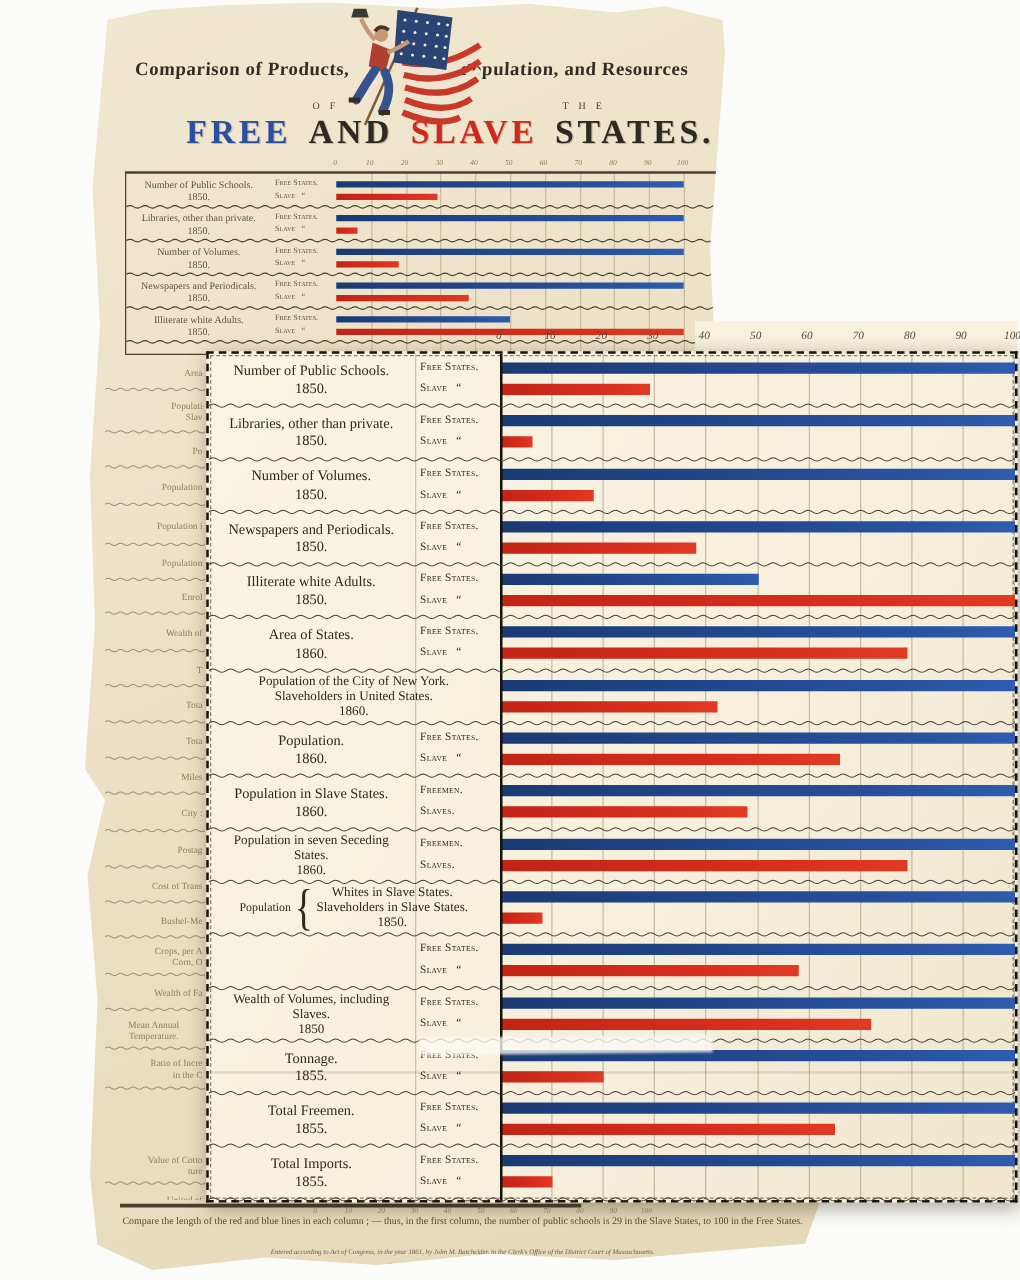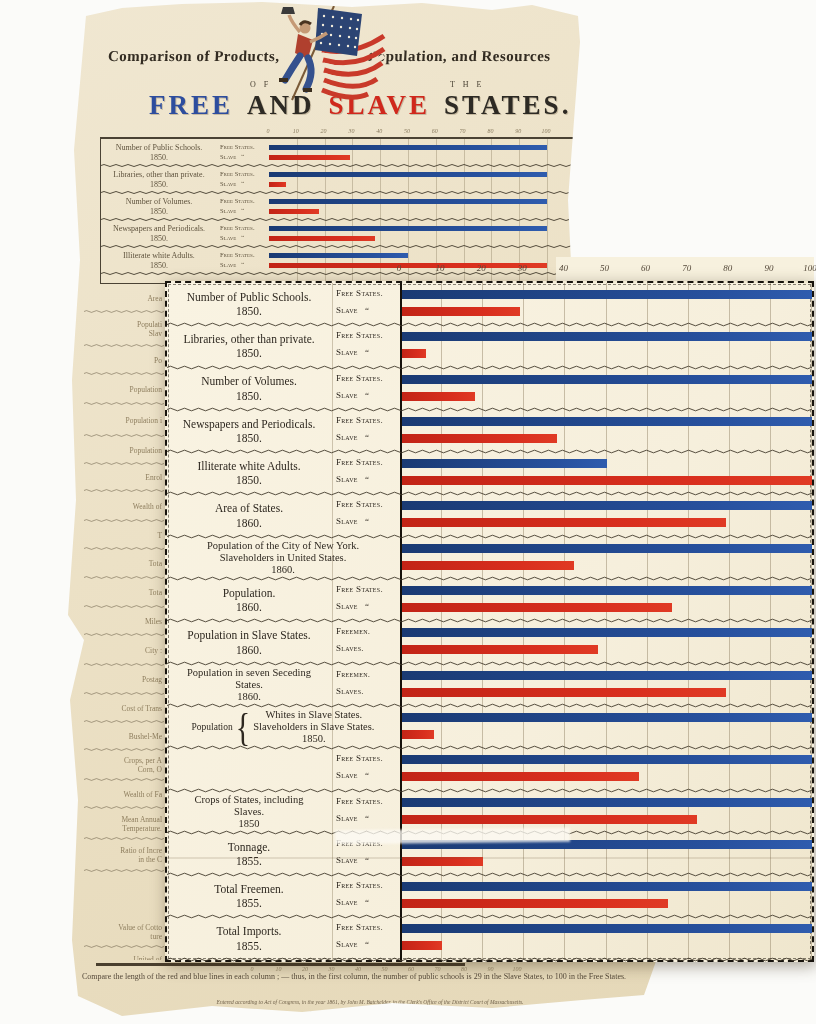--- a/index.html
+++ b/index.html
@@ -48,21 +48,21 @@
   .bar-blue{background:linear-gradient(90deg,#1a3a73,#27509d 75%,#2f5cae);}
   .bar-red{background:linear-gradient(90deg,#c22416,#d92f1e 70%,#e03a24);}
   .wavy{position:absolute;left:0;bottom:-3px;z-index:3;}
   #in-smudge{position:absolute;left:168px;top:546px;width:235px;height:14px;background:rgba(252,250,243,.78);filter:blur(1px);transform:rotate(-.6deg);z-index:4;}
   #in-crease{position:absolute;left:0;top:574px;width:100%;height:2px;background:rgba(110,90,60,.15);z-index:4;}
   
   #cream-strip{position:absolute;left:556px;top:257px;width:258px;height:26px;background:#f7f1de;z-index:3;}
   .top-tick{position:absolute;font-size:9px;font-style:italic;color:#55493a;transform:translateX(-50%);z-index:3;}
   
   #bottom-rule{position:absolute;left:34px;top:963px;width:369px;height:3px;background:#4a3f2e;}
-  #caption{position:absolute;left:14px;top:972px;width:556px;text-align:center;font-size:8px;line-height:1.3;color:#55493a;}
+  #caption{position:absolute;left:30px;top:972px;width:556px;text-align:center;font-size:8px;line-height:1.3;color:#55493a;}
   .imprint{position:absolute;left:98px;width:420px;text-align:center;color:#6e5f48;font-style:italic;}
   #imprint1{top:999px;font-size:5.5px;}
   #imprint2{top:1010px;font-size:5.5px;}
 </style>
 </head>
 <body>
 
 <div id="stage">
 
   <div id="paper">
@@ -317,21 +317,21 @@
           <svg width="80" height="7" class="wavy">
             <path d="M0 3.5 q 2.5 -1.8 5 0 t 5 0 t 5 0 t 5 0 t 5 0 t 5 0 t 5 0 t 5 0 t 5 0 t 5 0 t 5 0 t 5 0 t 5 0 t 5 0 t 5 0 t 5 0 t 5 0" fill="none" stroke="rgba(90,78,55,.55)" stroke-width="0.9"></path>
           </svg>
         </div>
         <div class="ls-item" style="height: 28px;">
           <div>Wealth of Fa</div>
           <svg width="80" height="7" class="wavy">
             <path d="M0 3.5 q 2.5 -1.8 5 0 t 5 0 t 5 0 t 5 0 t 5 0 t 5 0 t 5 0 t 5 0 t 5 0 t 5 0 t 5 0 t 5 0 t 5 0 t 5 0 t 5 0 t 5 0 t 5 0" fill="none" stroke="rgba(90,78,55,.55)" stroke-width="0.9"></path>
           </svg>
         </div>
-        <div class="ls-item" style="height: 31px;">
+        <div class="ls-item" style="height: 31px; align-items: center;">
           <div>Mean Annual</div>
           <div>Temperature.</div>
           <svg width="80" height="7" class="wavy">
             <path d="M0 3.5 q 2.5 -1.8 5 0 t 5 0 t 5 0 t 5 0 t 5 0 t 5 0 t 5 0 t 5 0 t 5 0 t 5 0 t 5 0 t 5 0 t 5 0 t 5 0 t 5 0 t 5 0 t 5 0" fill="none" stroke="rgba(90,78,55,.55)" stroke-width="0.9"></path>
           </svg>
         </div>
         <div class="ls-item" style="height: 32px;">
           <div>Ratio of Incre</div>
           <div>in the C</div>
           <svg width="80" height="7" class="wavy">
@@ -566,21 +566,21 @@
     <div class="in-s s1" style="top: 5px;">Free States.</div>
     <div class="in-s s2" style="top: 22px;">Slave  “</div>
     <div class="in-bar bar-blue" style="top: 7px; width: 411px;"></div>
     <div class="in-bar bar-red" style="top: 24px; width: 238.38px;"></div>
   <svg width="645" height="7" class="wavy">
             <path d="M0 3.5 q 3.5 -2.6 7 0 t 7 0 t 7 0 t 7 0 t 7 0 t 7 0 t 7 0 t 7 0 t 7 0 t 7 0 t 7 0 t 7 0 t 7 0 t 7 0 t 7 0 t 7 0 t 7 0 t 7 0 t 7 0 t 7 0 t 7 0 t 7 0 t 7 0 t 7 0 t 7 0 t 7 0 t 7 0 t 7 0 t 7 0 t 7 0 t 7 0 t 7 0 t 7 0 t 7 0 t 7 0 t 7 0 t 7 0 t 7 0 t 7 0 t 7 0 t 7 0 t 7 0 t 7 0 t 7 0 t 7 0 t 7 0 t 7 0 t 7 0 t 7 0 t 7 0 t 7 0 t 7 0 t 7 0 t 7 0 t 7 0 t 7 0 t 7 0 t 7 0 t 7 0 t 7 0 t 7 0 t 7 0 t 7 0 t 7 0 t 7 0 t 7 0 t 7 0 t 7 0 t 7 0 t 7 0 t 7 0 t 7 0 t 7 0 t 7 0 t 7 0 t 7 0 t 7 0 t 7 0 t 7 0 t 7 0 t 7 0 t 7 0 t 7 0 t 7 0 t 7 0 t 7 0 t 7 0 t 7 0 t 7 0 t 7 0 t 7 0 t 7 0 t 7 0 t 7 0" fill="none" stroke="#443c2e" stroke-width="0.9"></path>
           </svg>
         </div>
         <div class="in-row">
     <div class="in-desc small">
-            <div>Crops of States, including</div>
+            <div>Wealth of Volumes, including</div>
             <div>Slaves.</div>
             <div>1850</div>
           </div>
     <div class="in-s s1" style="top: 5px;">Free States.</div>
     <div class="in-s s2" style="top: 22px;">Slave  “</div>
     <div class="in-bar bar-blue" style="top: 7px; width: 411px;"></div>
     <div class="in-bar bar-red" style="top: 24px; width: 295.92px;"></div>
   <svg width="645" height="7" class="wavy">
             <path d="M0 3.5 q 3.5 -2.6 7 0 t 7 0 t 7 0 t 7 0 t 7 0 t 7 0 t 7 0 t 7 0 t 7 0 t 7 0 t 7 0 t 7 0 t 7 0 t 7 0 t 7 0 t 7 0 t 7 0 t 7 0 t 7 0 t 7 0 t 7 0 t 7 0 t 7 0 t 7 0 t 7 0 t 7 0 t 7 0 t 7 0 t 7 0 t 7 0 t 7 0 t 7 0 t 7 0 t 7 0 t 7 0 t 7 0 t 7 0 t 7 0 t 7 0 t 7 0 t 7 0 t 7 0 t 7 0 t 7 0 t 7 0 t 7 0 t 7 0 t 7 0 t 7 0 t 7 0 t 7 0 t 7 0 t 7 0 t 7 0 t 7 0 t 7 0 t 7 0 t 7 0 t 7 0 t 7 0 t 7 0 t 7 0 t 7 0 t 7 0 t 7 0 t 7 0 t 7 0 t 7 0 t 7 0 t 7 0 t 7 0 t 7 0 t 7 0 t 7 0 t 7 0 t 7 0 t 7 0 t 7 0 t 7 0 t 7 0 t 7 0 t 7 0 t 7 0 t 7 0 t 7 0 t 7 0 t 7 0 t 7 0 t 7 0 t 7 0 t 7 0 t 7 0 t 7 0 t 7 0" fill="none" stroke="#443c2e" stroke-width="0.9"></path>
           </svg>

